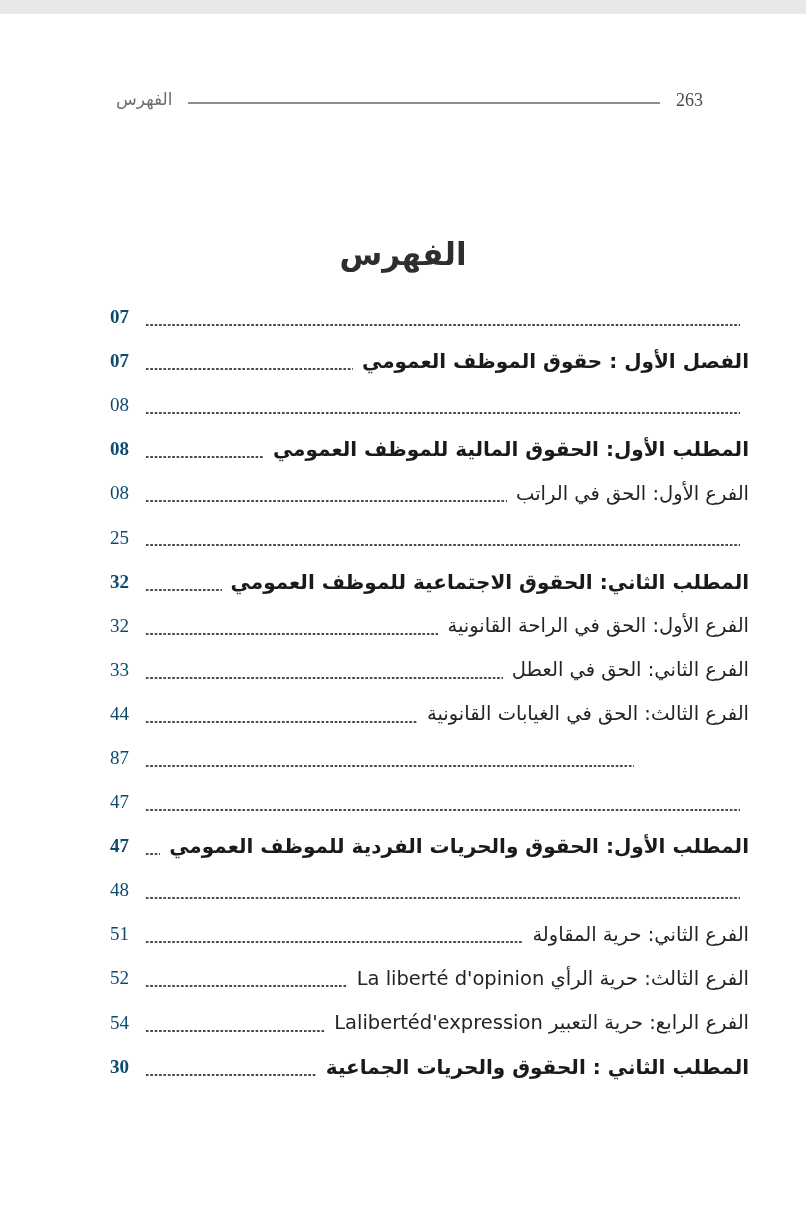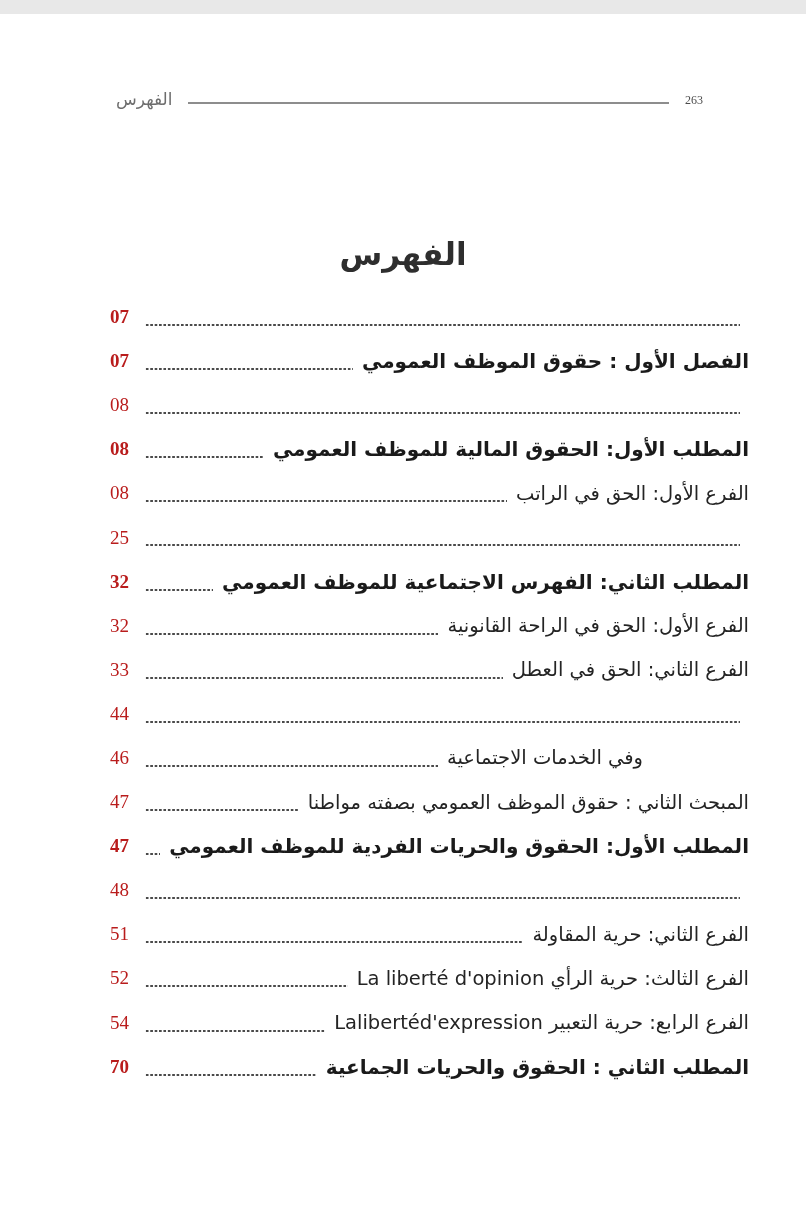--- a/index.html
+++ b/index.html
@@ -30,21 +30,21 @@
     margin-top: 2px;
   }
   .header-rule {
     flex: 1;
     height: 0;
     border-top: 2px solid #8d8d8d;
     margin: 10px 16px 0 16px;
   }
   .header-page-number {
     font-family: "Liberation Serif", serif;
-    font-size: 12px;
+    font-size: 18px;
     color: #4b4b4b;
     white-space: nowrap;
     margin-top: 4px;
     text-align: right;
   }
 
   
   .doc-title {
     position: absolute;
     top: 222px;
@@ -84,21 +84,21 @@
     align-self: stretch;
     margin: 0 9px 0 11px;
     background-image: radial-gradient(circle, #4a4a4a 1.15px, rgba(0,0,0,0) 1.35px);
     background-repeat: repeat-x;
     background-size: 4.4px 4.4px;
     background-position: 0 28px;
   }
   .toc-page-number {
     font-family: "Liberation Serif", serif;
     font-size: 19px;
-    color: #b91c1c;
+    color: #0c4a6e;
     direction: ltr;
     min-width: 24px;
     text-align: left;
     white-space: nowrap;
   }
 </style>
 </head>
 <body>
 
 <div class="page">
@@ -133,45 +133,44 @@
       <div class="toc-entry">
       <span class="toc-entry-text">الفرع الأول: الحق في الراتب</span>
       <span class="dotted-leader"></span>
       <span class="toc-page-number">08</span>
     </div>
       <div class="toc-entry">
       <span class="dotted-leader"></span>
       <span class="toc-page-number">25</span>
     </div>
       <div class="toc-entry bold">
-      <span class="toc-entry-text">المطلب الثاني: الفهرس الاجتماعية للموظف العمومي</span>
+      <span class="toc-entry-text">المطلب الثاني: الحقوق الاجتماعية للموظف العمومي</span>
       <span class="dotted-leader"></span>
       <span class="toc-page-number">32</span>
     </div>
       <div class="toc-entry">
       <span class="toc-entry-text">الفرع الأول: الحق في الراحة القانونية</span>
       <span class="dotted-leader"></span>
       <span class="toc-page-number">32</span>
     </div>
       <div class="toc-entry">
       <span class="toc-entry-text">الفرع الثاني: الحق في العطل</span>
       <span class="dotted-leader"></span>
       <span class="toc-page-number">33</span>
     </div>
       <div class="toc-entry">
+      <span class="toc-entry-text">الفرع الثالث: الحق في الغيابات القانونية</span>
       <span class="dotted-leader"></span>
       <span class="toc-page-number">44</span>
     </div>
       <div class="toc-entry indent">
-      <span class="toc-entry-text">وفي الخدمات الاجتماعية</span>
-      <span class="dotted-leader"></span>
-      <span class="toc-page-number">46</span>
-    </div>
-      <div class="toc-entry">
-      <span class="toc-entry-text">المبحث الثاني : حقوق الموظف العمومي بصفته مواطنا</span>
+      <span class="dotted-leader"></span>
+      <span class="toc-page-number">87</span>
+    </div>
+      <div class="toc-entry">
       <span class="dotted-leader"></span>
       <span class="toc-page-number">47</span>
     </div>
       <div class="toc-entry bold">
       <span class="toc-entry-text">المطلب الأول: الحقوق والحريات الفردية للموظف العمومي</span>
       <span class="dotted-leader"></span>
       <span class="toc-page-number">47</span>
     </div>
       <div class="toc-entry">
       <span class="dotted-leader"></span>
@@ -188,17 +187,17 @@
       <span class="toc-page-number">52</span>
     </div>
       <div class="toc-entry">
       <span class="toc-entry-text">الفرع الرابع: حرية التعبير Lalibertéd'expression</span>
       <span class="dotted-leader"></span>
       <span class="toc-page-number">54</span>
     </div>
       <div class="toc-entry bold">
       <span class="toc-entry-text">المطلب الثاني : الحقوق والحريات الجماعية</span>
       <span class="dotted-leader"></span>
-      <span class="toc-page-number">70</span>
+      <span class="toc-page-number">30</span>
     </div>
     </div>
 
 </div>
 
 </body></html>

